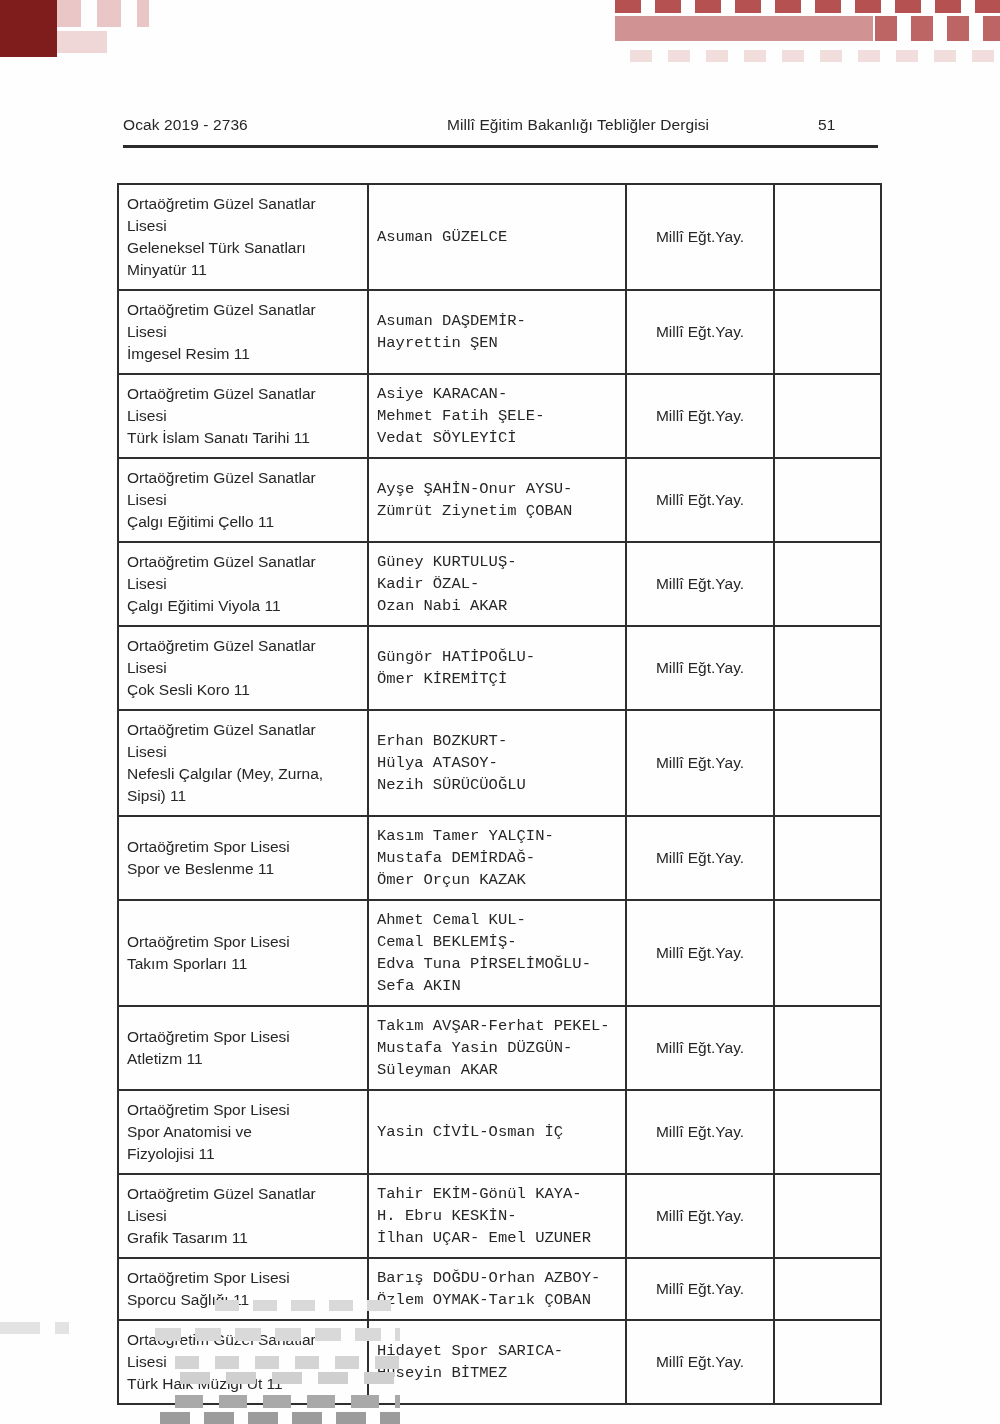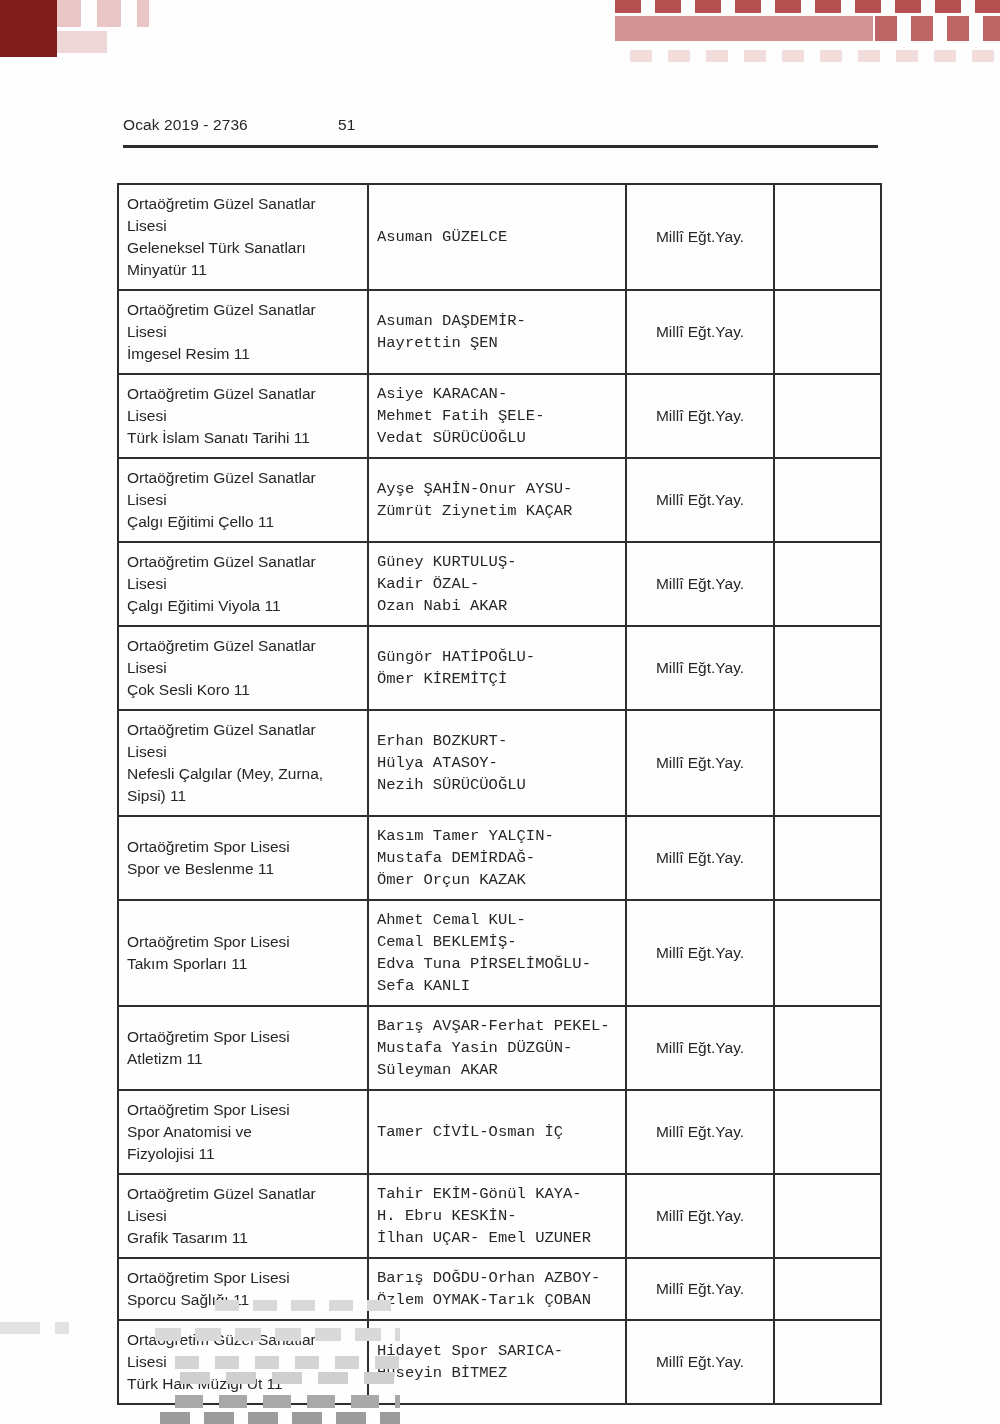--- a/index.html
+++ b/index.html
@@ -168,20 +168,21 @@
   <div class="artifact corner-block"></div>
   <div class="artifact corner-pink"></div>
   <div class="artifact corner-pink2"></div>
   <div class="artifact top-dash-row"></div>
   <div class="artifact top-band"></div>
   <div class="artifact top-checker-right"></div>
   <div class="artifact top-faint-dashes"></div>
 
   <div class="header">
     <span class="issue">Ocak 2019 - 2736</span>
+    <span class="title">Millî Eğitim Bakanlığı Tebliğler Dergisi</span>
     <span class="pagenum">51</span>
   </div>
   <div class="header-rule"></div>
 
   <table class="books">
     <colgroup>
       <col style="width:250px">
       <col style="width:258px">
       <col style="width:148px">
       <col style="width:107px">
@@ -204,30 +205,30 @@
 Hayrettin ŞEN</td>
         <td class="c-publisher">Millî Eğt.Yay.</td>
         <td class="c-empty"></td>
       </tr>
       <tr class="r2">
         <td class="c-course">Ortaöğretim Güzel Sanatlar
 Lisesi
 Türk İslam Sanatı Tarihi 11</td>
         <td class="c-authors">Asiye KARACAN-
 Mehmet Fatih ŞELE-
-Vedat SÜRÜCÜOĞLU</td>
+Vedat SÖYLEYİCİ</td>
         <td class="c-publisher">Millî Eğt.Yay.</td>
         <td class="c-empty"></td>
       </tr>
       <tr class="r3">
         <td class="c-course">Ortaöğretim Güzel Sanatlar
 Lisesi
 Çalgı Eğitimi Çello 11</td>
         <td class="c-authors">Ayşe ŞAHİN-Onur AYSU-
-Zümrüt Ziynetim KAÇAR</td>
+Zümrüt Ziynetim ÇOBAN</td>
         <td class="c-publisher">Millî Eğt.Yay.</td>
         <td class="c-empty"></td>
       </tr>
       <tr class="r4">
         <td class="c-course">Ortaöğretim Güzel Sanatlar
 Lisesi
 Çalgı Eğitimi Viyola 11</td>
         <td class="c-authors">Güney KURTULUŞ-
 Kadir ÖZAL-
 Ozan Nabi AKAR</td>
@@ -262,38 +263,38 @@
 Ömer Orçun KAZAK</td>
         <td class="c-publisher">Millî Eğt.Yay.</td>
         <td class="c-empty"></td>
       </tr>
       <tr class="r8">
         <td class="c-course">Ortaöğretim Spor Lisesi
 Takım Sporları 11</td>
         <td class="c-authors">Ahmet Cemal KUL-
 Cemal BEKLEMİŞ-
 Edva Tuna PİRSELİMOĞLU-
-Sefa KANLI</td>
+Sefa AKIN</td>
         <td class="c-publisher">Millî Eğt.Yay.</td>
         <td class="c-empty"></td>
       </tr>
       <tr class="r9">
         <td class="c-course">Ortaöğretim Spor Lisesi
 Atletizm 11</td>
-        <td class="c-authors">Barış AVŞAR-Ferhat PEKEL-
+        <td class="c-authors">Takım AVŞAR-Ferhat PEKEL-
 Mustafa Yasin DÜZGÜN-
 Süleyman AKAR</td>
         <td class="c-publisher">Millî Eğt.Yay.</td>
         <td class="c-empty"></td>
       </tr>
       <tr class="r10">
         <td class="c-course">Ortaöğretim Spor Lisesi
 Spor Anatomisi ve
 Fizyolojisi 11</td>
-        <td class="c-authors">Tamer CİVİL-Osman İÇ</td>
+        <td class="c-authors">Yasin CİVİL-Osman İÇ</td>
         <td class="c-publisher">Millî Eğt.Yay.</td>
         <td class="c-empty"></td>
       </tr>
       <tr class="r11">
         <td class="c-course">Ortaöğretim Güzel Sanatlar
 Lisesi
 Grafik Tasarım 11</td>
         <td class="c-authors">Tahir EKİM-Gönül KAYA-
 H. Ebru KESKİN-
 İlhan UÇAR- Emel UZUNER</td>

